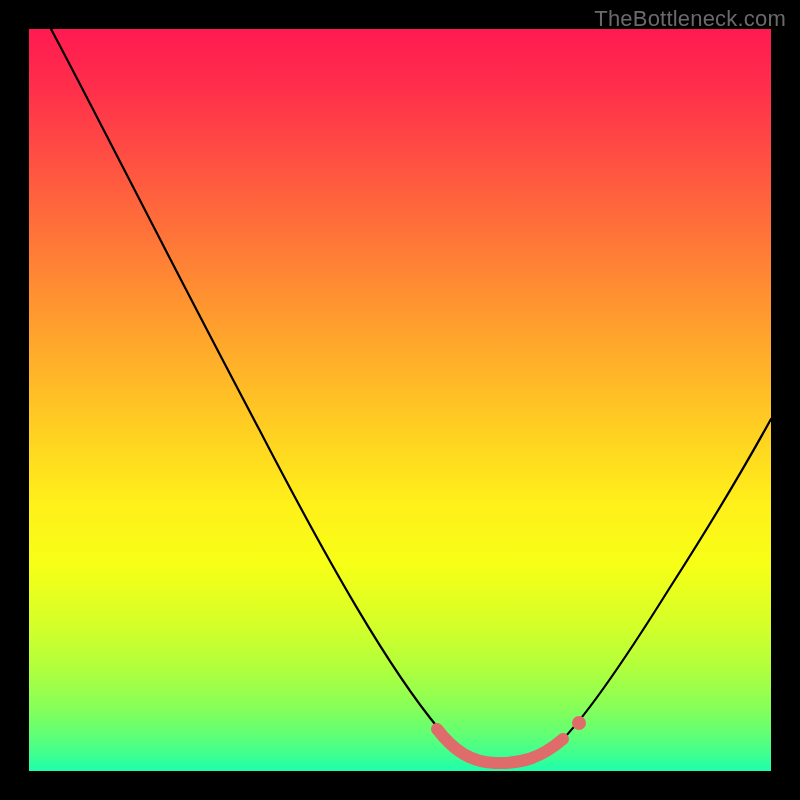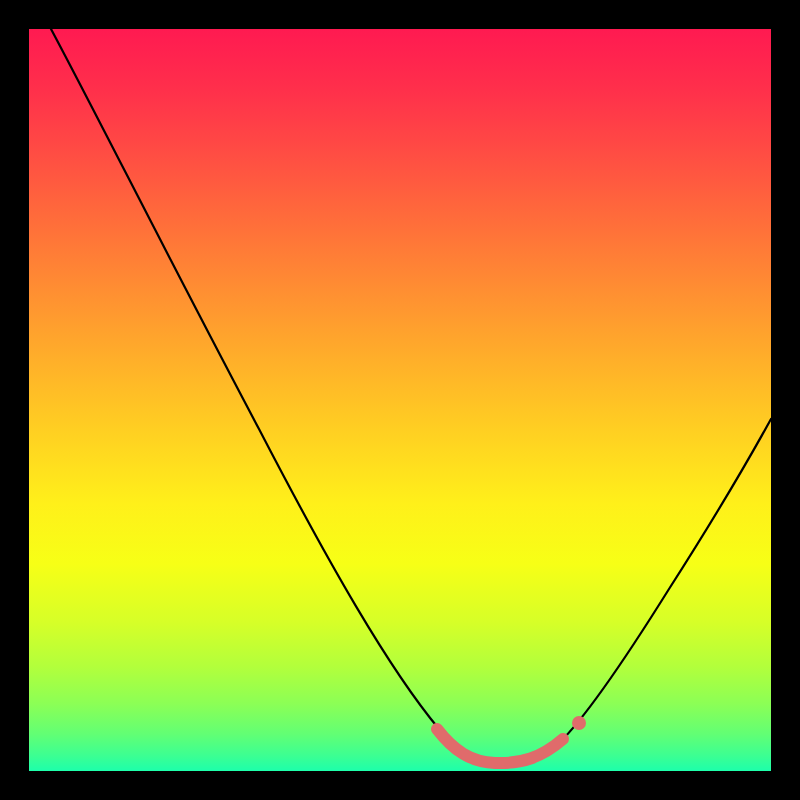--- a/index.html
+++ b/index.html
@@ -79,20 +79,21 @@
   }
   .curve-seg-dot {
     fill: #e06b6b;
   }
 </style>
 </head>
 <body>
 
 <div class="stage">
 
+  <div class="watermark">TheBottleneck.com</div>
 
   <div class="plot">
     <div class="grad"></div>
 
     <svg class="curves" viewBox="0 0 742 742" preserveAspectRatio="none">
 
       <path class="curve-main" d="M 22 0
                C 70 90, 140 230, 230 400
                C 300 535, 360 640, 410 700
                C 430 724, 448 735, 470 735

